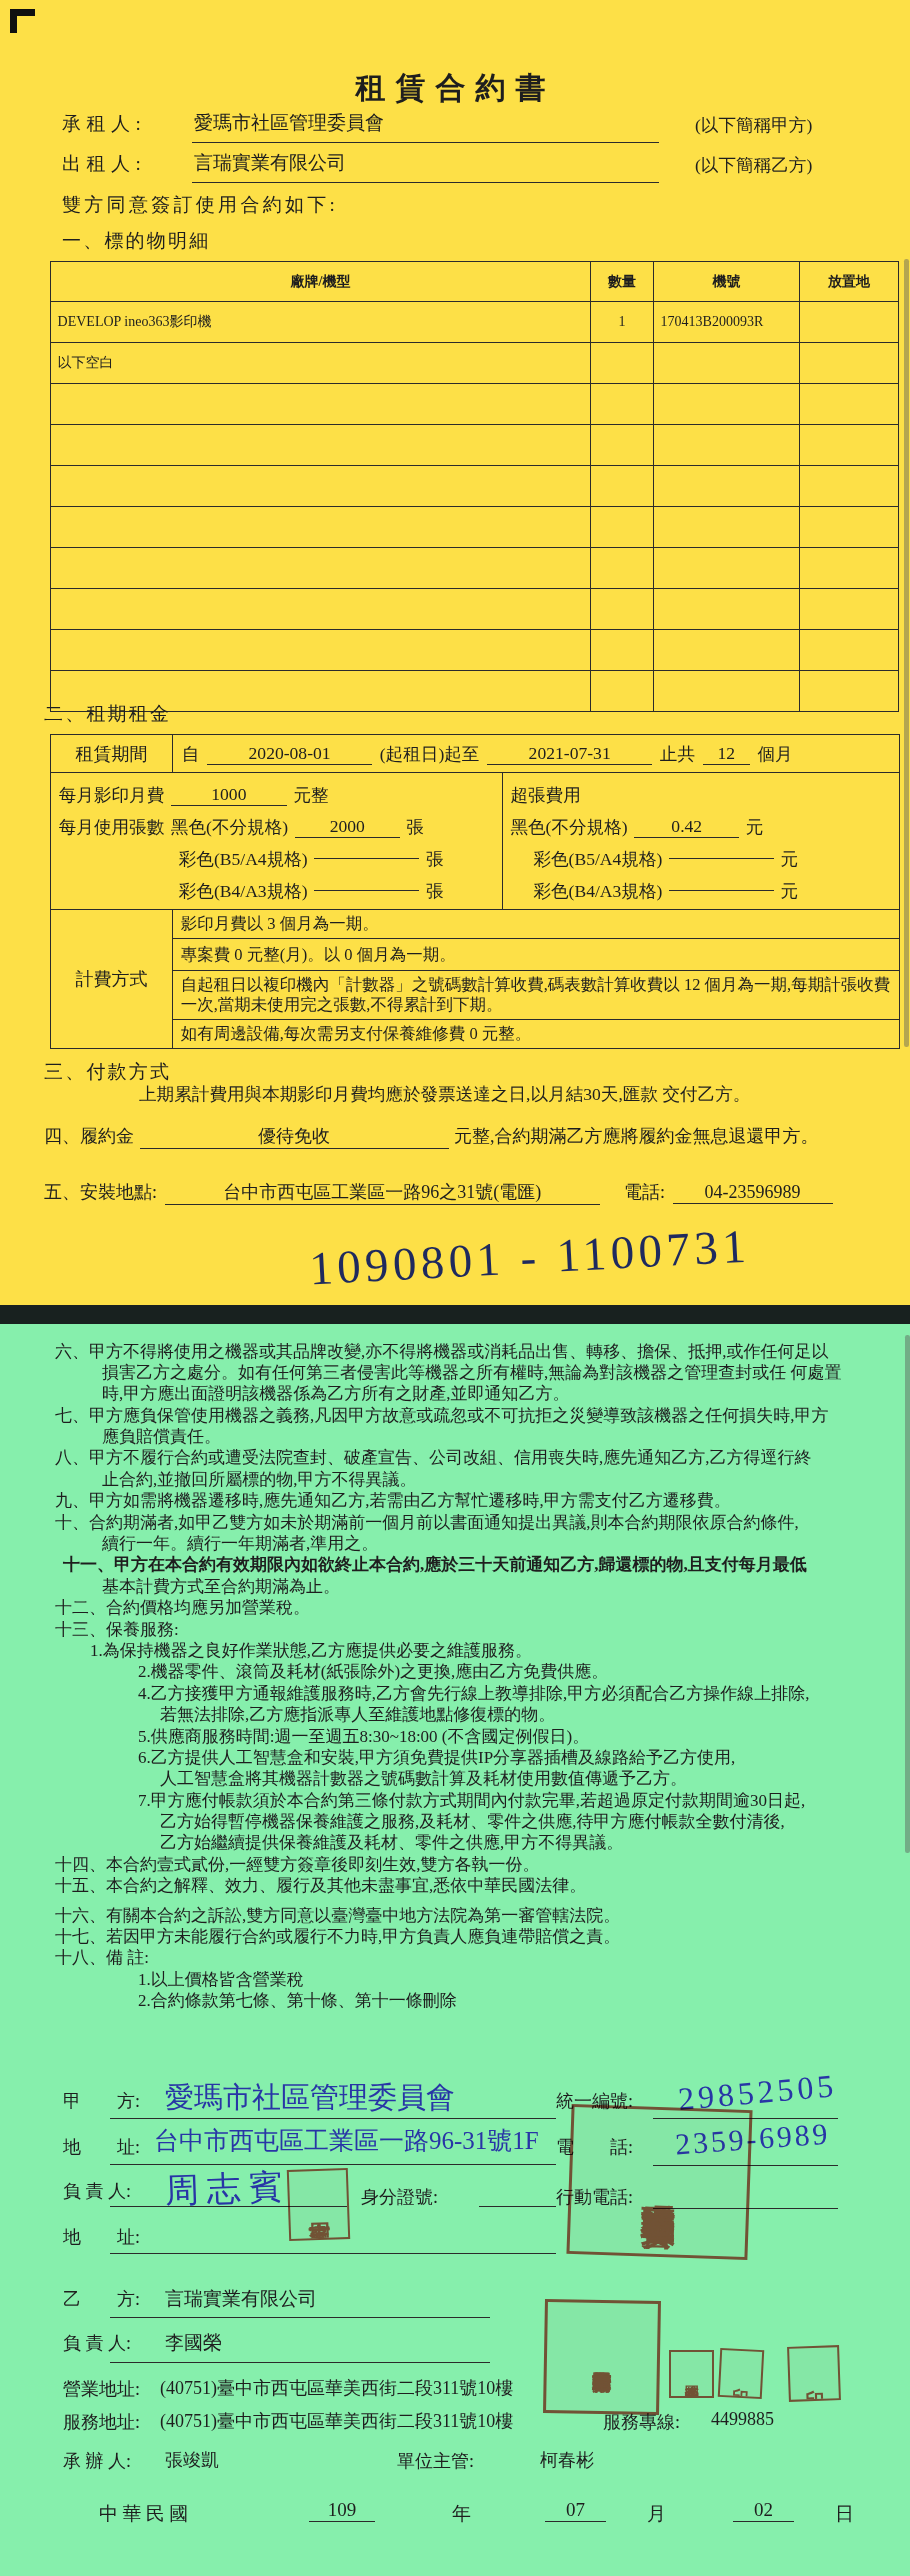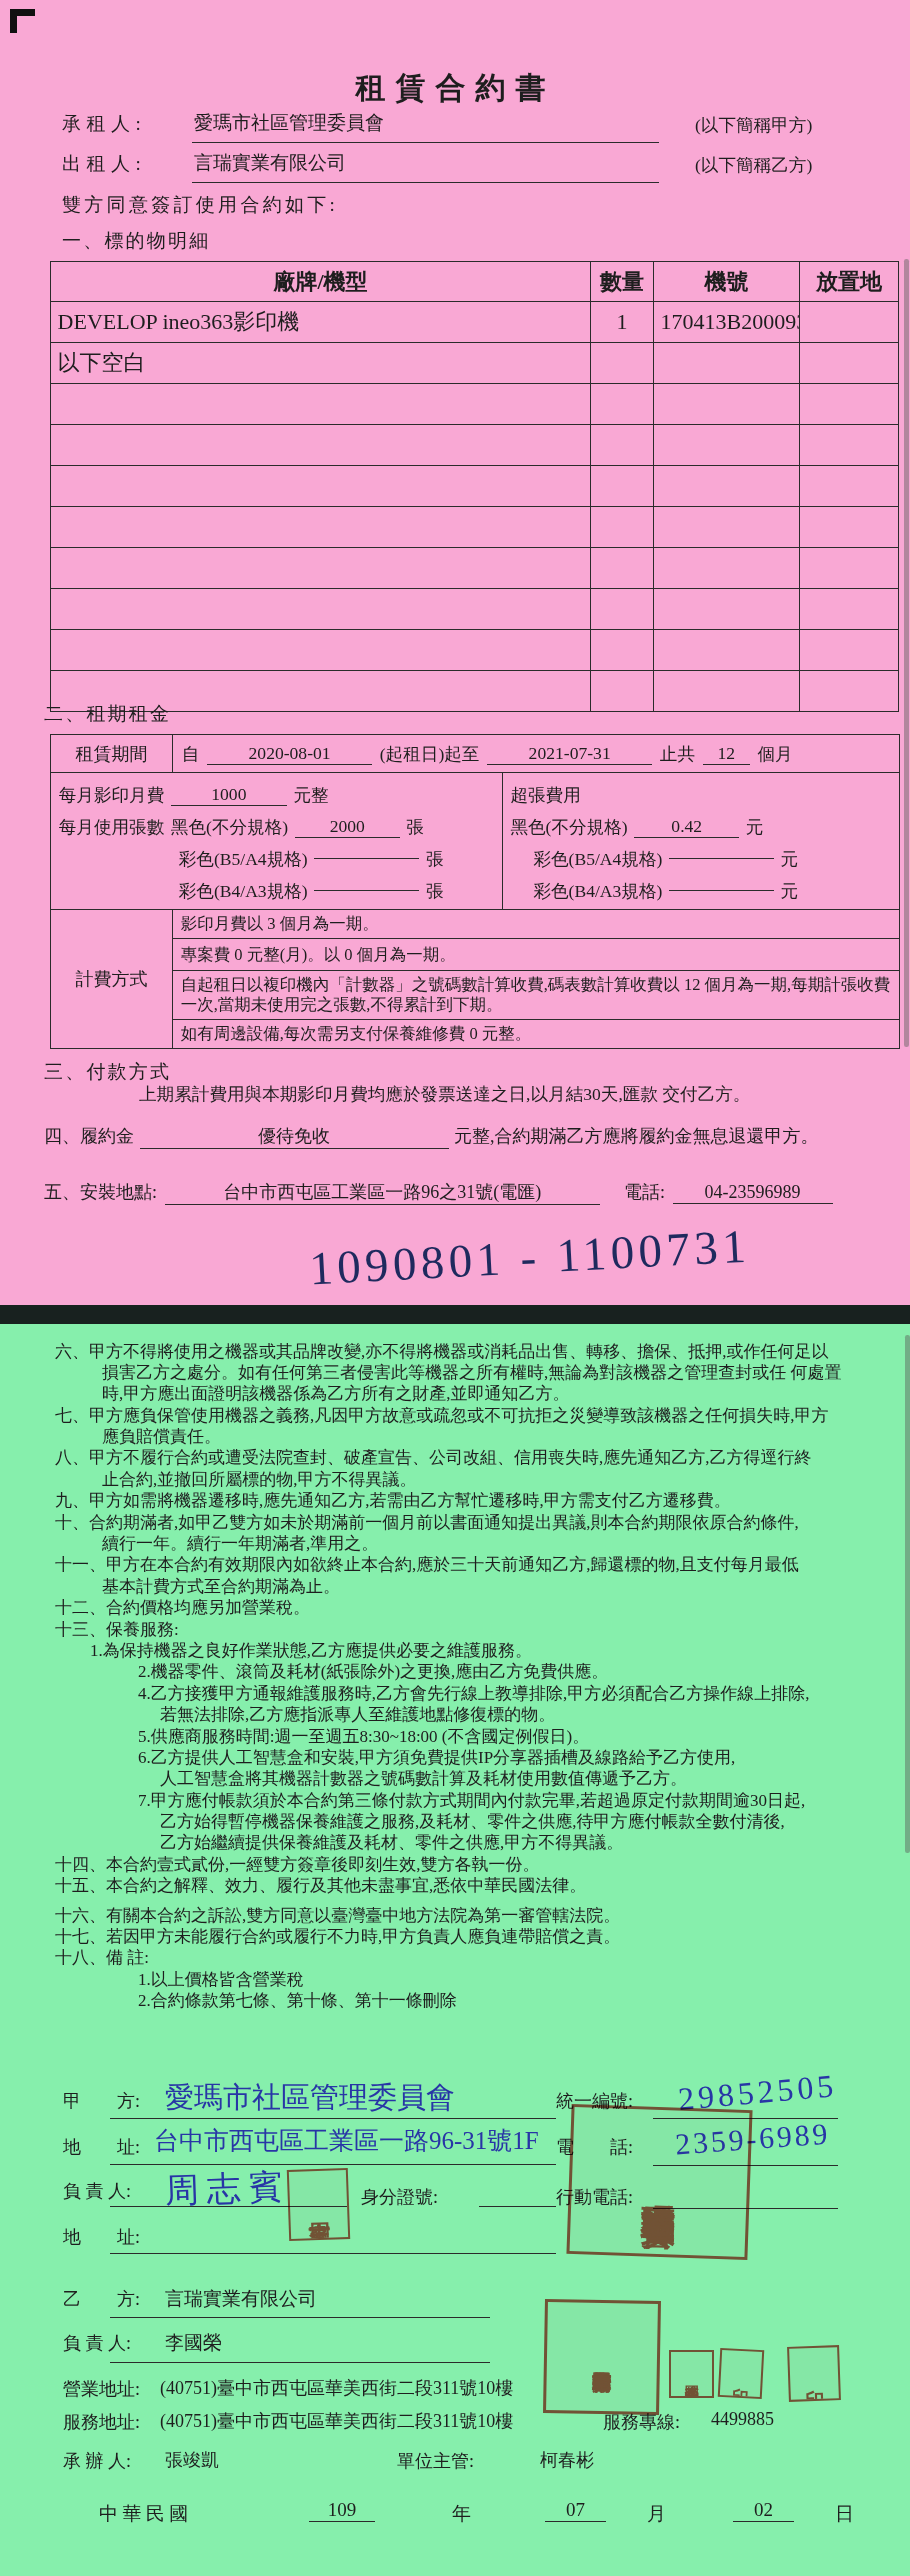--- a/index.html
+++ b/index.html
@@ -1,31 +1,31 @@
 <!DOCTYPE html>
 <html style="font-size:8.8px"><head>
 <meta charset="utf-8">
 <style>
   html,body{margin:0;padding:0;background:#3a3f3d;}
   #doc{position:relative;width:911px;height:2576px;background:#18211f;overflow:hidden;
        font-family:"Liberation Serif","DejaVu Serif",serif;color:#1e1e1e;}
-  .page{position:absolute;left:0;width:911px;background:#f9a8d4;}
+  .page{position:absolute;left:0;width:911px;background:#fde047;}
   #page1{top:0;height:1305px;}
   #page2{top:1324px;height:1252px;background:#86efac;}
   .abs{position:absolute;}
   .edge{position:absolute;width:5px;background:#5a5d5b;opacity:.45;border-radius:2.2px;}
   .corner{position:absolute;background:#101010;}
   .title{width:100%;text-align:center;font-size:30px;font-weight:600;letter-spacing:10px;}
   .lbl{font-size:19px;}
   .val{font-size:19px;}
   .note{font-size:17.6px;}
   .rule{position:absolute;height:0;border-bottom:1.7px solid #2b2b2b;}
   .ul{display:inline-block;border-bottom:1.7px solid #2b2b2b;text-align:center;}
   table.eq{position:absolute;left:50px;top:261px;width:848px;border-collapse:collapse;table-layout:fixed;}
-  table.eq th,table.eq td{border:1.4px solid #2b2b2b;font-size:22px;padding:0 6.6px;overflow:hidden;}
+  table.eq th,table.eq td{border:1.4px solid #2b2b2b;font-size:14px;padding:0 6.6px;overflow:hidden;}
   table.eq th{height:39px;font-weight:600;text-align:center;}
   table.eq td{height:40px;font-weight:400;}
   td.c{text-align:center;}
   .rent{position:absolute;left:50px;top:734px;width:848px;border:1.7px solid #2b2b2b;font-size:17.6px;}
   .rrowA{display:flex;border-bottom:1.7px solid #2b2b2b;height:37px;align-items:center;}
   .rlabel{width:121px;flex:0 0 121px;border-right:1.7px solid #2b2b2b;height:100%;display:flex;
           align-items:center;justify-content:center;font-size:18px;}
   .rcontent{flex:1;display:flex;align-items:center;gap:7.7px;padding-left:8.8px;}
   .rrowBE{display:flex;border-bottom:1.7px solid #2b2b2b;height:136px;}
   .half{padding:5.5px 0 0 7.7px;}
@@ -250,21 +250,21 @@
         <div class="cline" data-interactable="false" style="margin-left: 0px;">六、甲方不得將使用之機器或其品牌改變,亦不得將機器或消耗品出售、轉移、擔保、抵押,或作任何足以</div>
         <div class="cline" data-interactable="false" style="margin-left: 47px;">損害乙方之處分。如有任何第三者侵害此等機器之所有權時,無論為對該機器之管理查封或任 何處置</div>
         <div class="cline" data-interactable="false" style="margin-left: 47px;">時,甲方應出面證明該機器係為乙方所有之財產,並即通知乙方。</div>
         <div class="cline" data-interactable="false" style="margin-left: 0px;">七、甲方應負保管使用機器之義務,凡因甲方故意或疏忽或不可抗拒之災變導致該機器之任何損失時,甲方</div>
         <div class="cline" data-interactable="false" style="margin-left: 47px;">應負賠償責任。</div>
         <div class="cline" data-interactable="false" style="margin-left: 0px;">八、甲方不履行合約或遭受法院查封、破產宣告、公司改組、信用喪失時,應先通知乙方,乙方得逕行終</div>
         <div class="cline" data-interactable="false" style="margin-left: 47px;">止合約,並撤回所屬標的物,甲方不得異議。</div>
         <div class="cline" data-interactable="false" style="margin-left: 0px;">九、甲方如需將機器遷移時,應先通知乙方,若需由乙方幫忙遷移時,甲方需支付乙方遷移費。</div>
         <div class="cline" data-interactable="false" style="margin-left: 0px;">十、合約期滿者,如甲乙雙方如未於期滿前一個月前以書面通知提出異議,則本合約期限依原合約條件,</div>
         <div class="cline" data-interactable="false" style="margin-left: 47px;">續行一年。續行一年期滿者,準用之。</div>
-        <div class="cline" data-interactable="false" style="margin-left: 0px;">十一、甲方在本合約有效期限內如欲終止本合約,應於三十天前通知乙方,歸還標的物,且支付每月最低</div>
+        <div class="cline" data-interactable="false" style="margin-left: 8px; font-weight: bold;">十一、甲方在本合約有效期限內如欲終止本合約,應於三十天前通知乙方,歸還標的物,且支付每月最低</div>
         <div class="cline" data-interactable="false" style="margin-left: 47px;">基本計費方式至合約期滿為止。</div>
         <div class="cline" data-interactable="false" style="margin-left: 0px;">十二、合約價格均應另加營業稅。</div>
         <div class="cline" data-interactable="false" style="margin-left: 0px;">十三、保養服務:</div>
         <div class="cline" data-interactable="false" style="margin-left: 35px;">1.為保持機器之良好作業狀態,乙方應提供必要之維護服務。</div>
         <div class="cline" data-interactable="false" style="margin-left: 83px;">2.機器零件、滾筒及耗材(紙張除外)之更換,應由乙方免費供應。</div>
         <div class="cline" data-interactable="false" style="margin-left: 83px;">4.乙方接獲甲方通報維護服務時,乙方會先行線上教導排除,甲方必須配合乙方操作線上排除,</div>
         <div class="cline" data-interactable="false" style="margin-left: 105px;">若無法排除,乙方應指派專人至維護地點修復標的物。</div>
         <div class="cline" data-interactable="false" style="margin-left: 83px;">5.供應商服務時間:週一至週五8:30~18:00 (不含國定例假日)。</div>
         <div class="cline" data-interactable="false" style="margin-left: 83px;">6.乙方提供人工智慧盒和安裝,甲方須免費提供IP分享器插槽及線路給予乙方使用,</div>
         <div class="cline" data-interactable="false" style="margin-left: 105px;">人工智慧盒將其機器計數器之號碼數計算及耗材使用數值傳遞予乙方。</div>

